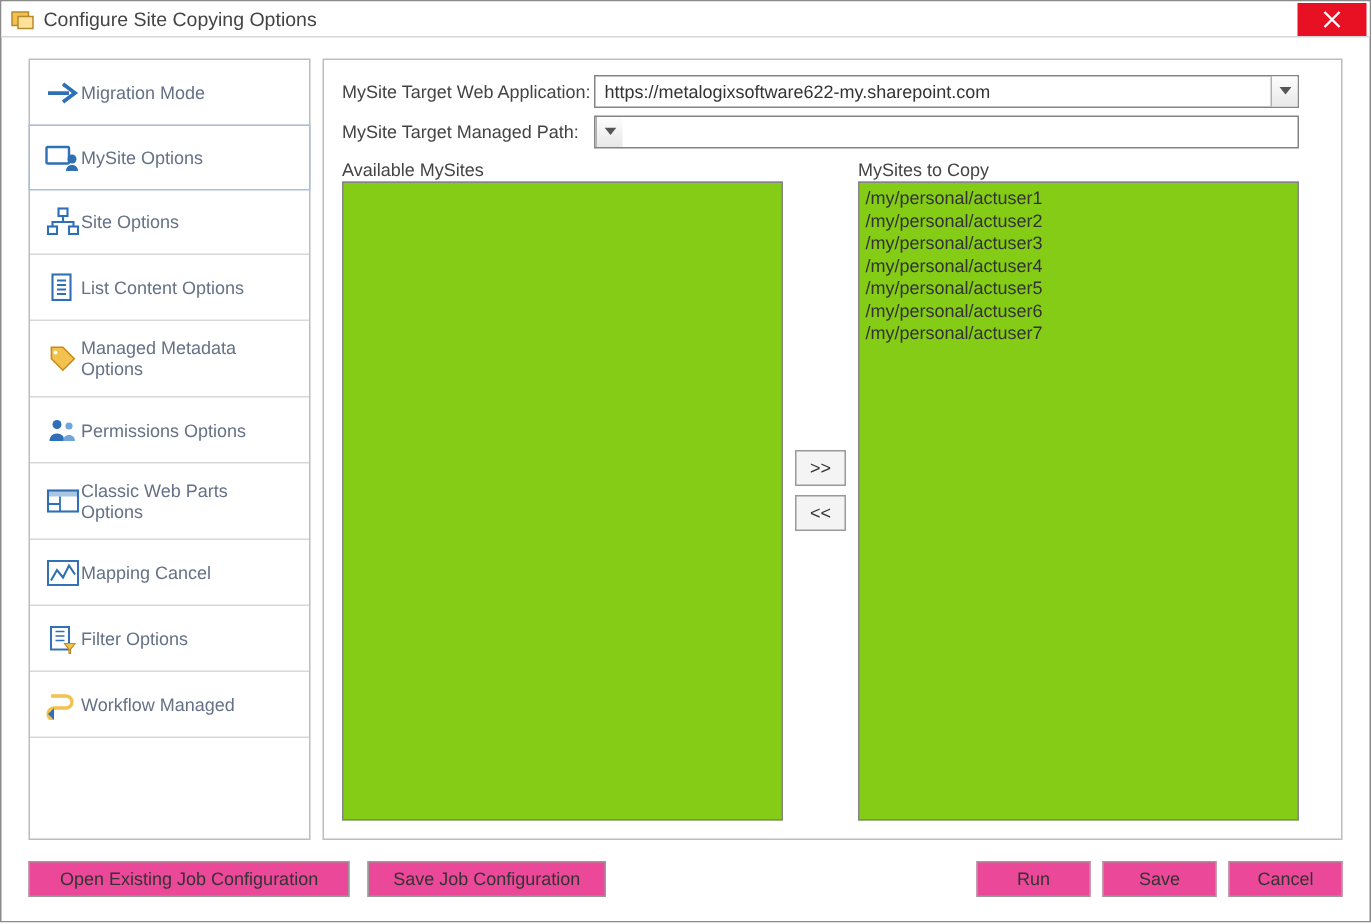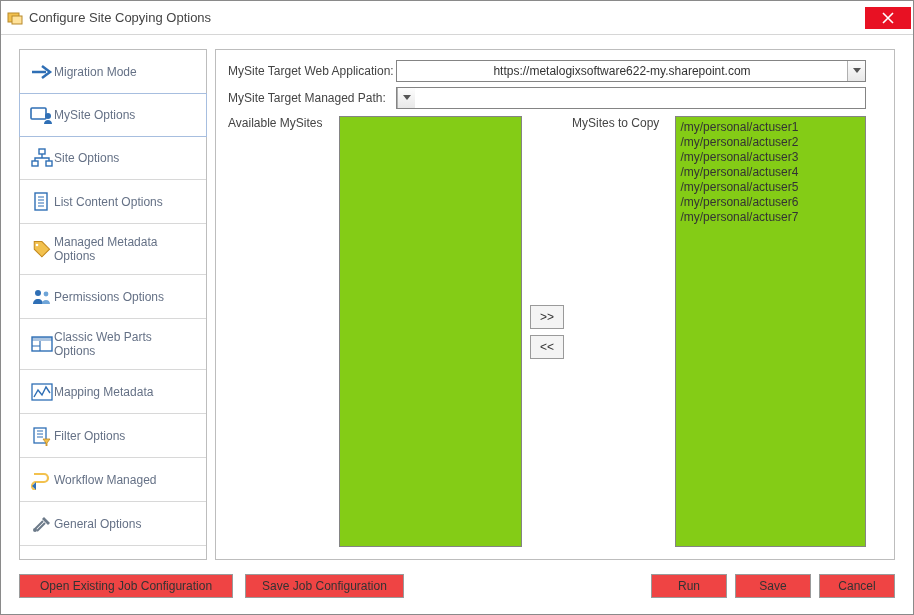--- a/index.html
+++ b/index.html
@@ -6,21 +6,21 @@
     body {
       font-family: "Segoe UI", Tahoma, sans-serif;
       font-size: 12px;
       background: #fff;
       width: 914px; height: 615px;
       overflow: hidden;
       position: relative;
     }
     .window-border { border: 1px solid #8a8a8a; width: 914px; height: 615px; display: flex; flex-direction: column; }
     .titlebar {
-      height: 34px; display: flex; align-items: center; padding-left: 6px;
+      height: 24px; display: flex; align-items: center; padding-left: 6px;
       background: #fff; border-bottom: 1px solid #d6d6d6;
     }
     .titlebar .title { margin-left: 6px; color: #444; font-size: 13px; }
     .titlebar .spacer { flex: 1; }
     .close-btn {
       width: 46px; height: 22px; background: #e81123; color: #fff;
       display: flex; align-items: center; justify-content: center;
       margin-right: 2px; font-weight: bold; font-size: 14px;
       border: none;
     }
@@ -48,44 +48,44 @@
     .right-pane {
       flex: 1; border: 1px solid #bdbdbd;
       padding: 10px 28px 12px 12px; display: flex; flex-direction: column;
     }
     .form-row { display: flex; align-items: center; margin-bottom: 5px; }
     .form-row .lbl { width: 168px; color: #444; }
     .combo {
       flex: 1; display: flex; align-items: center; border: 1px solid #848484;
       background: #fff; height: 22px;
     }
-    .combo .value { flex: 1; padding: 0 6px; color: #333; white-space: nowrap; overflow: hidden; text-align: center; }
+    .combo .value { flex: 1; padding: 0 6px; color: #333; white-space: nowrap; overflow: hidden; }
     .combo .drop {
       width: 18px; height: 20px; border-left: 1px solid #b0b0b0;
       background: linear-gradient(#fdfdfd,#e8e8e8);
       display: flex; align-items: center; justify-content: center;
     }
     .lists-row { flex: 1; display: flex; gap: 6px; margin-top: 2px; }
-    .list-col { flex: 1; display: flex; flex-direction: row; gap: 16px; }
+    .list-col { flex: 1; display: flex; flex-direction: column; }
     .list-col .hdr { color: #444; margin-bottom: 1px; }
     .listbox {
       flex: 1; border: 1px solid #848484; background: #84cc16;
       padding: 3px 4px; overflow: auto; font-size: 12px; color: #333;
     }
     .listbox div { line-height: 15px; }
     .move-col { width: 38px; display: flex; flex-direction: column; justify-content: center; gap: 6px; align-items: center; }
     .move-btn {
       width: 34px; height: 24px; border: 1px solid #9a9a9a;
       background: #f4f4f4; font-size: 12px; color: #333;
       display: flex; align-items: center; justify-content: center;
     }
     .bottom-bar { height: 40px; display: flex; align-items: center; padding-top: 12px; }
     .btn {
       height: 24px; padding: 0 16px; border: 1px solid #9a9a9a;
-      background: #ef4444; color: #333; font-size: 12px; min-width: 76px;
+      background: #ec4899; color: #333; font-size: 12px; min-width: 76px;
       display: inline-flex; align-items: center; justify-content: center;
     }
     .btn.long { min-width: 200px; padding: 0 20px; }
     .btn.medium { min-width: 150px; }
     .bottom-bar .spacer { flex: 1; }
     .bottom-bar .btn { margin-left: 8px; }
     .bottom-bar .btn:first-child { margin-left: 0; }
     .app-icon { width: 16px; height: 16px; }
   </style>
 </head>
@@ -187,21 +187,21 @@
           <span class="label">Classic Web Parts Options</span>
         </div>
 
         <div class="side-item">
           <span class="icon">
             <svg viewBox="0 0 24 20">
                 <rect x="2" y="2" width="20" height="16" fill="none" stroke="#2f6fb5" stroke-width="1.3"></rect>
                 <path d="M4 15 L8 8 L12 13 L16 5 L20 11" fill="none" stroke="#2f6fb5" stroke-width="1.4"></path>
               </svg>
           </span>
-          <span class="label">Mapping Metadata</span>
+          <span class="label">Mapping Cancel</span>
         </div>
 
         <div class="side-item">
           <span class="icon">
             <svg viewBox="0 0 24 20">
                 <rect x="4" y="2" width="12" height="15" fill="none" stroke="#2f6fb5" stroke-width="1.3"></rect>
                 <path d="M7 5h6M7 8h6M7 11h6" stroke="#2f6fb5" stroke-width="1.1"></path>
                 <path d="M13 13 L20 13 L17 17 L17 20 L16 20 L16 17 Z" fill="#f2c14e" stroke="#c48a1f" stroke-width="0.8"></path>
               </svg>
           </span>
@@ -211,30 +211,20 @@
         <div class="side-item">
           <span class="icon">
             <svg viewBox="0 0 24 20">
                 <path d="M4 4 h10 a4 4 0 0 1 0 8 h-8 a4 4 0 0 0 0 8" fill="none" stroke="#f2c14e" stroke-width="2.2"></path>
                 <path d="M2 18 L6 14 L6 22 Z" transform="translate(0,-2)" fill="#2f6fb5"></path>
               </svg>
           </span>
           <span class="label">Workflow Managed</span>
         </div>
 
-        <div class="side-item">
-          <span class="icon">
-            <svg viewBox="0 0 24 20">
-                <path d="M5 15 L13 7 M7 17 L15 9" stroke="#6c7a89" stroke-width="2"></path>
-                <path d="M14 3 L20 9 L18 11 L12 5 Z" fill="#6c7a89"></path>
-                <circle cx="5" cy="16" r="2" fill="#6c7a89"></circle>
-              </svg>
-          </span>
-          <span class="label">General Options</span>
-        </div>
 
       </div>
 
       <div class="right-pane">
         <div class="form-row">
           <span class="lbl">MySite Target Web Application:</span>
           <div class="combo">
             <span class="value">https://metalogixsoftware622-my.sharepoint.com</span>
             <span class="drop">
               <svg width="8" height="6" viewBox="0 0 8 6">

